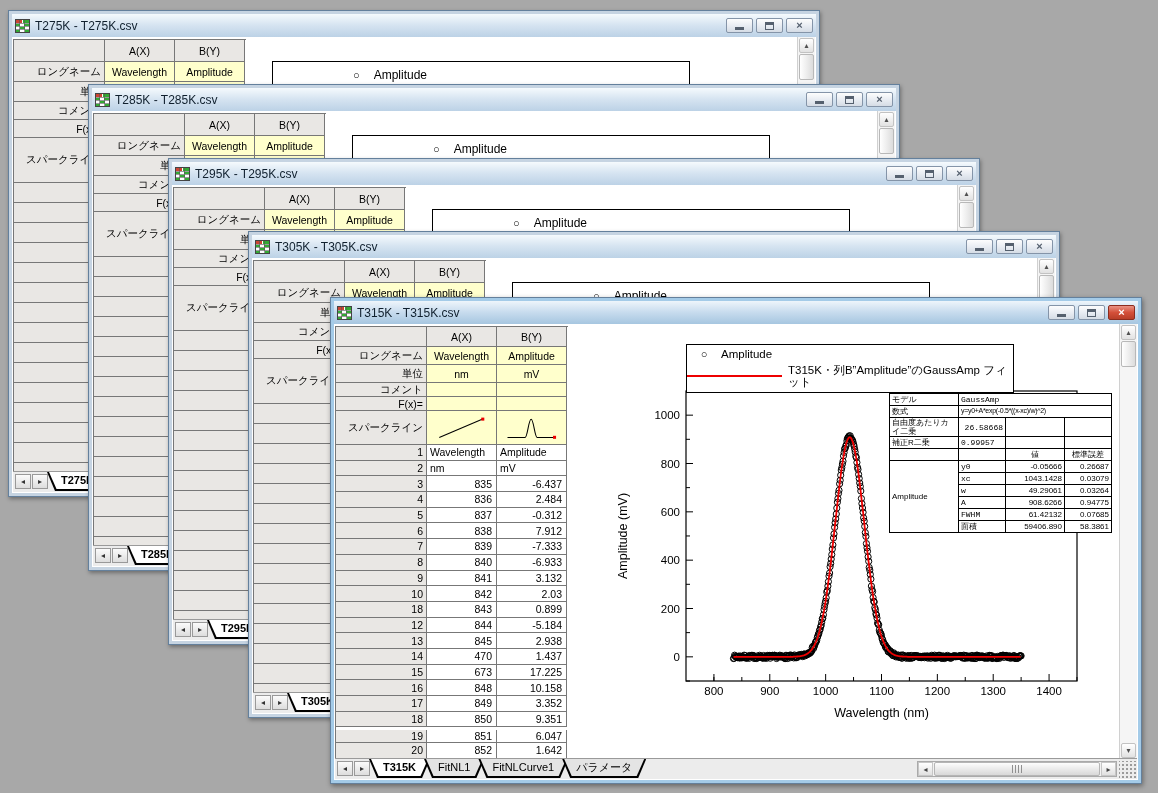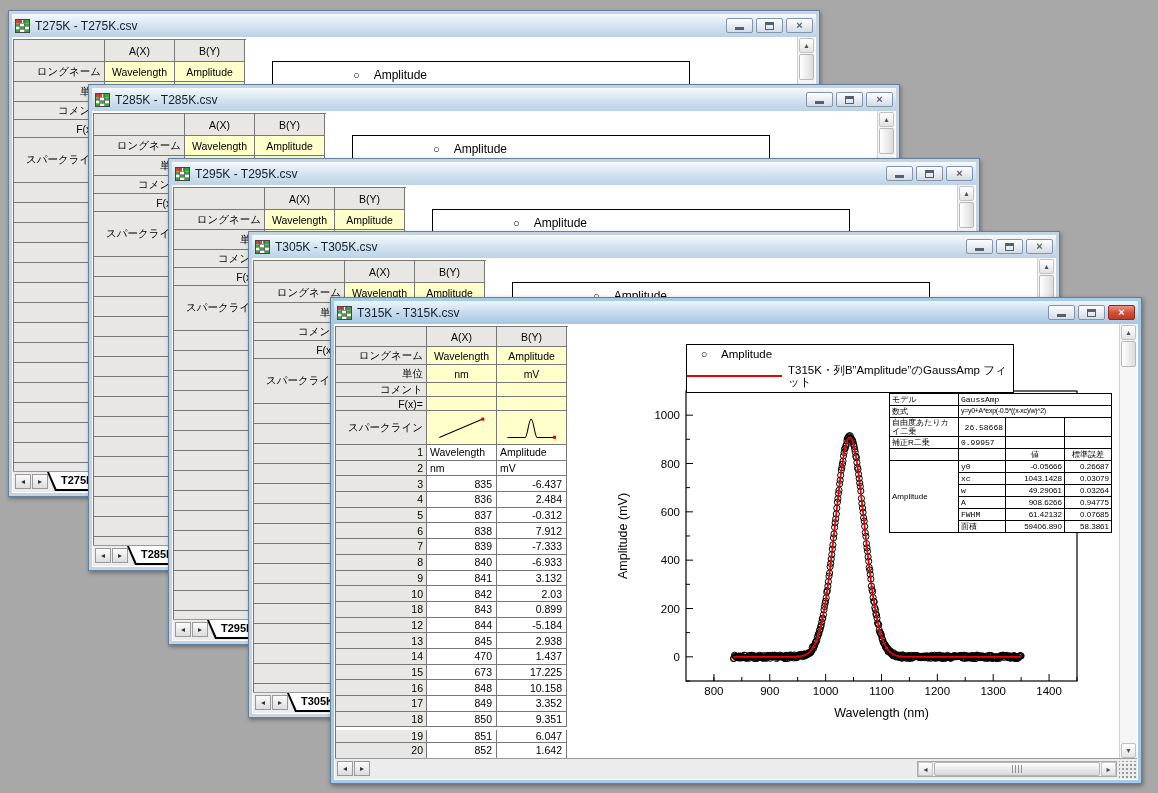--- a/index.html
+++ b/index.html
@@ -1587,20 +1587,34 @@
     </div>
 
     <div class="vscroll">
       <span class="varr top">▴</span>
       <span class="vthumb"></span>
       <span class="varr bot">▾</span>
     </div>
     <div class="bbar">
       <span class="tabarr l">◂</span>
       <span class="tabarr r">▸</span>
+      <span class="tabswrap" id="front-tabs">
+            <span class="stab active">
+              <span>T315K</span>
+            </span>
+            <span class="stab">
+              <span>FitNL1</span>
+            </span>
+            <span class="stab">
+              <span>FitNLCurve1</span>
+            </span>
+            <span class="stab">
+              <span>パラメータ</span>
+            </span>
+          </span>
       <div class="hscroll">
         <span class="harr">◂</span>
         <span class="hthumb">
               <span class="grip"></span>
             </span>
         <span class="harr">▸</span>
       </div>
     </div>
     <div class="corner"></div>
   </div>

